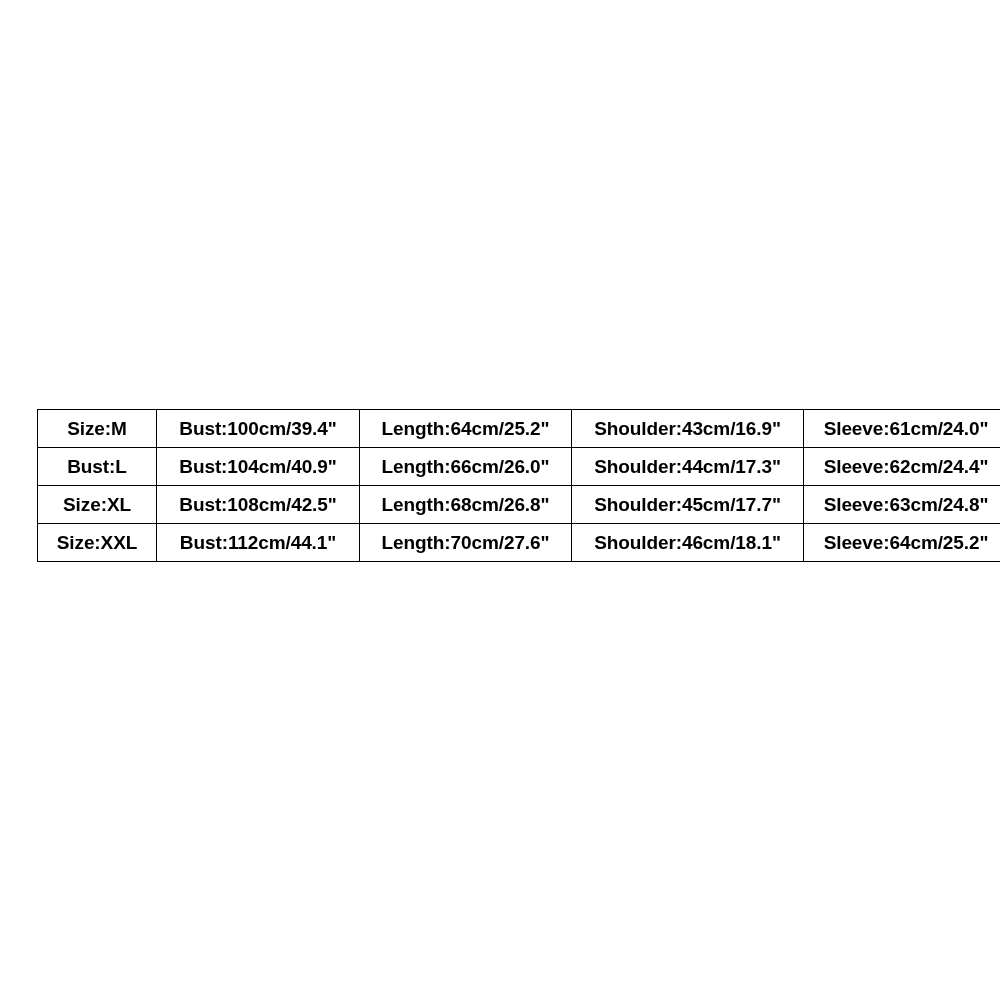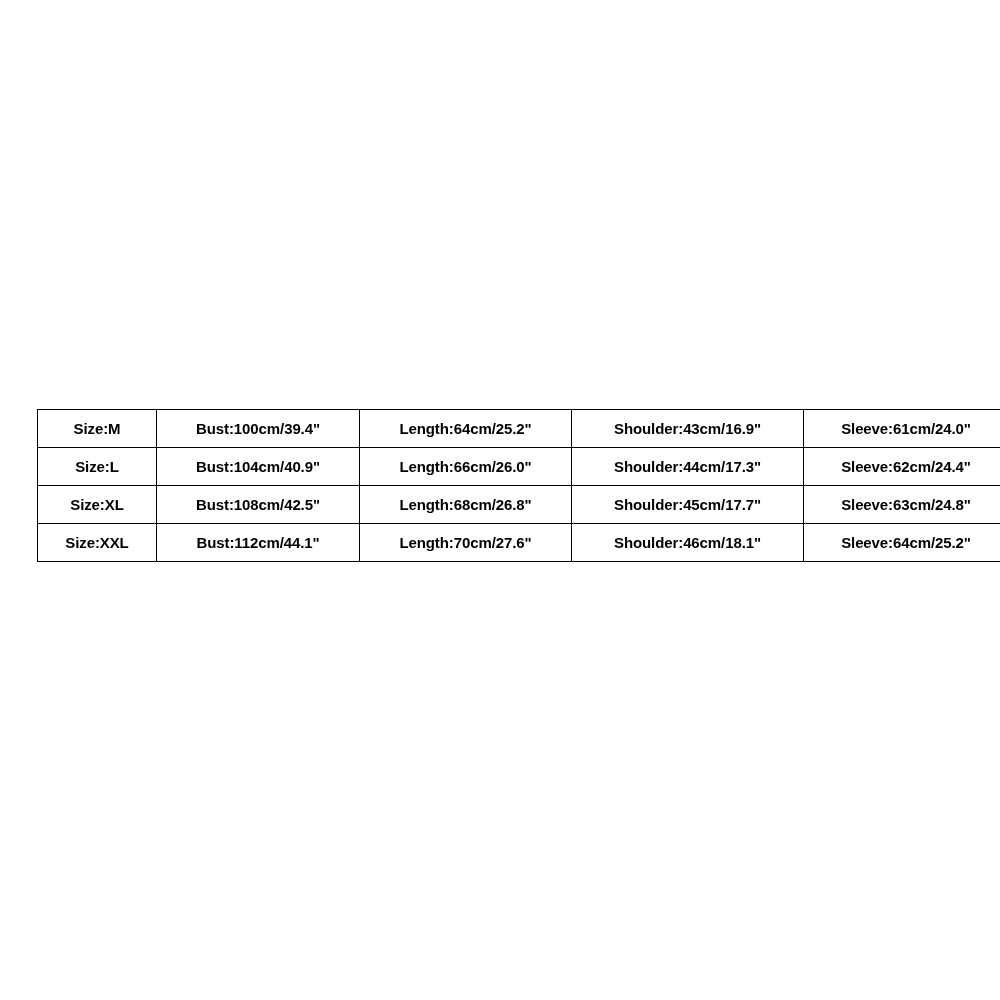--- a/index.html
+++ b/index.html
@@ -24,21 +24,21 @@
     border-collapse: collapse;
     width: 100%;
     table-layout: fixed;
   }
   table.size-chart td {
     border: 1px solid #000000;
     height: 37px;
     padding: 0 4px;
     text-align: center;
     vertical-align: middle;
-    font-size: 15px;
+    font-size: 19px;
     font-weight: bold;
     color: #000000;
     white-space: nowrap;
     letter-spacing: -0.1px;
   }
   td.col-size   { width: 110px; }
   td.col-bust   { width: 194px; }
   td.col-length { width: 203px; }
   td.col-shoulder { width: 223px; }
   td.col-sleeve { width: 196px; }
@@ -50,21 +50,21 @@
   <table class="size-chart">
     <tbody>
       <tr>
         <td class="col-size">Size:M</td>
         <td class="col-bust">Bust:100cm/39.4"</td>
         <td class="col-length">Length:64cm/25.2"</td>
         <td class="col-shoulder">Shoulder:43cm/16.9"</td>
         <td class="col-sleeve">Sleeve:61cm/24.0"</td>
       </tr>
       <tr>
-        <td class="col-size">Size:L</td>
+        <td class="col-size">Bust:L</td>
         <td class="col-bust">Bust:104cm/40.9"</td>
         <td class="col-length">Length:66cm/26.0"</td>
         <td class="col-shoulder">Shoulder:44cm/17.3"</td>
         <td class="col-sleeve">Sleeve:62cm/24.4"</td>
       </tr>
       <tr>
         <td class="col-size">Size:XL</td>
         <td class="col-bust">Bust:108cm/42.5"</td>
         <td class="col-length">Length:68cm/26.8"</td>
         <td class="col-shoulder">Shoulder:45cm/17.7"</td>

